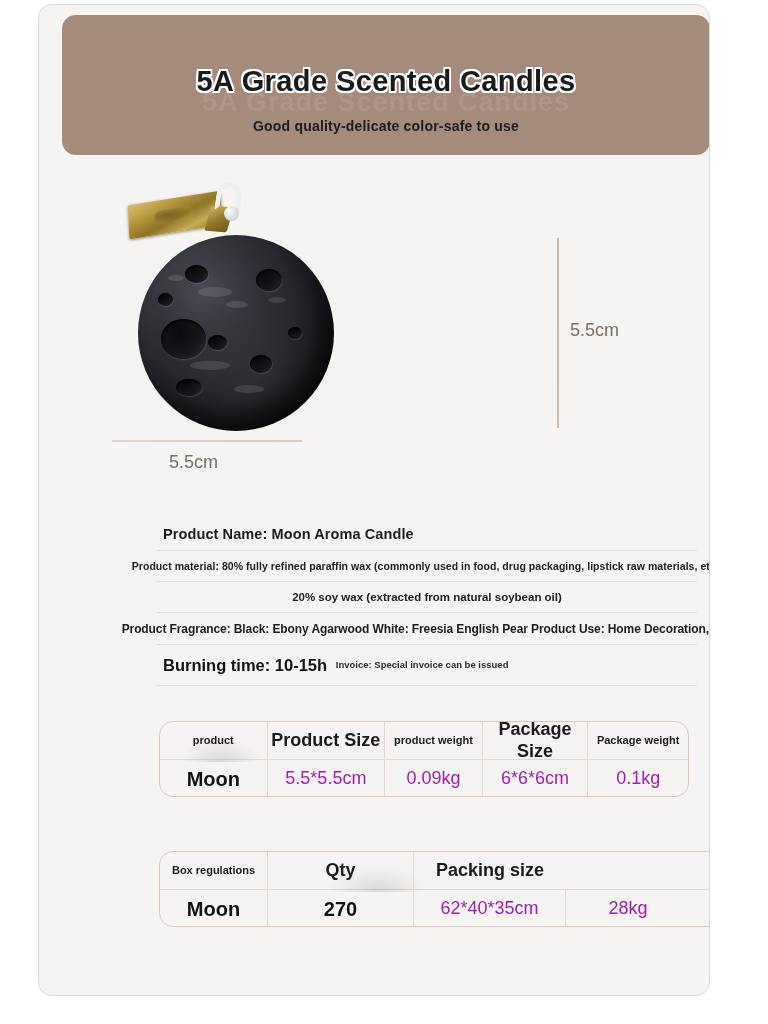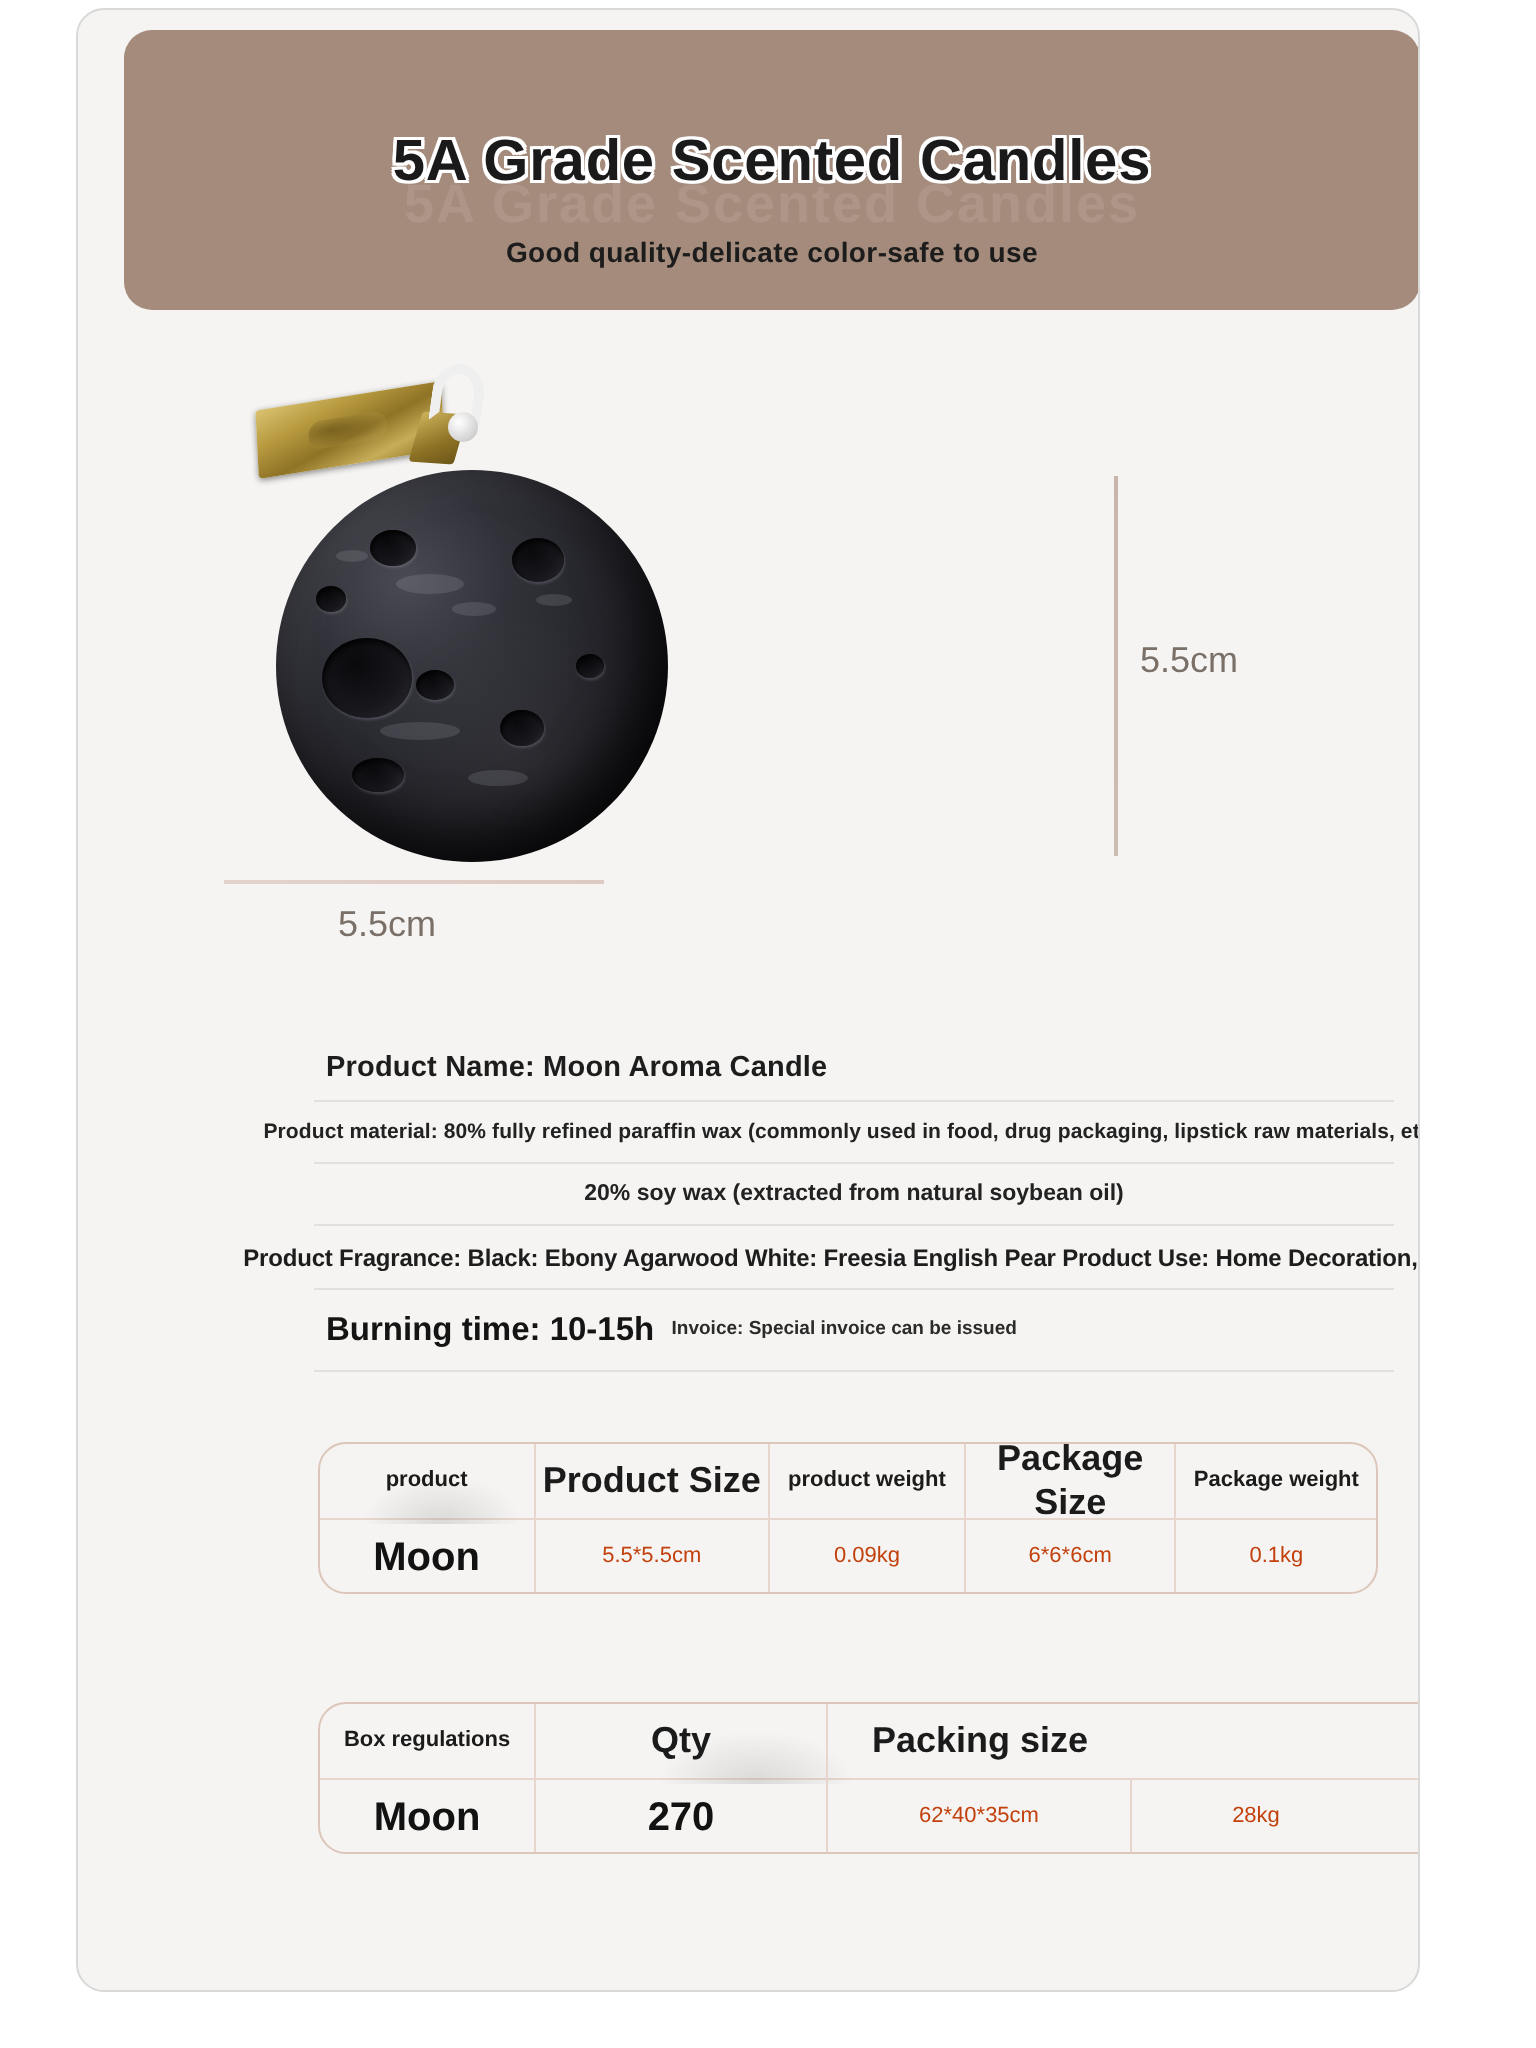--- a/index.html
+++ b/index.html
@@ -313,21 +313,21 @@
     text-align: center;
     line-height: 1.2;
     position: relative;
     z-index: 2;
   }
   .tcell:last-child { border-right: none; }
 
   .h-strong { font-size: 18px; font-weight: bold; color: #1b1b1b; }
   .h-small  { font-size: 11px; font-weight: bold; color: #1b1b1b; text-align: center; }
   .v-dark   { font-size: 20px; font-weight: bold; color: #121212; }
-  .v-gray   { font-size: 11px; color: #c2410c; }
+  .v-gray   { font-size: 18px; color: #a21caf; }
 
   
   .t1-c1 { width: 108px; }
   .t1-c2 { width: 118px; }
   .t1-c3 { width: 98px; }
   .t1-c4 { width: 106px; }
   .t1-c5 { width: 100px; }
 
   
   .t2-c1 { width: 108px; }

